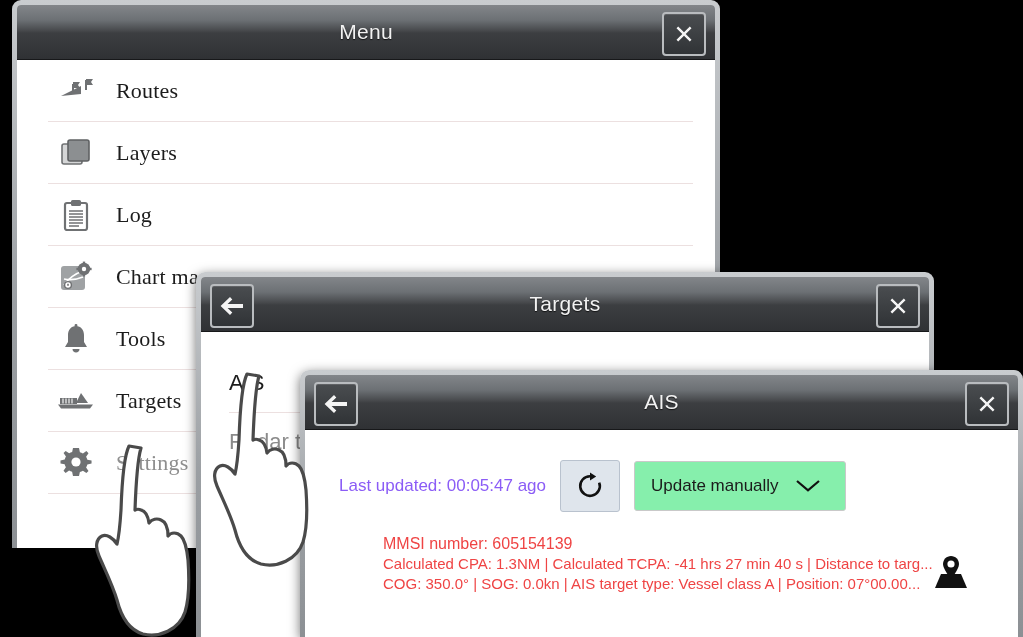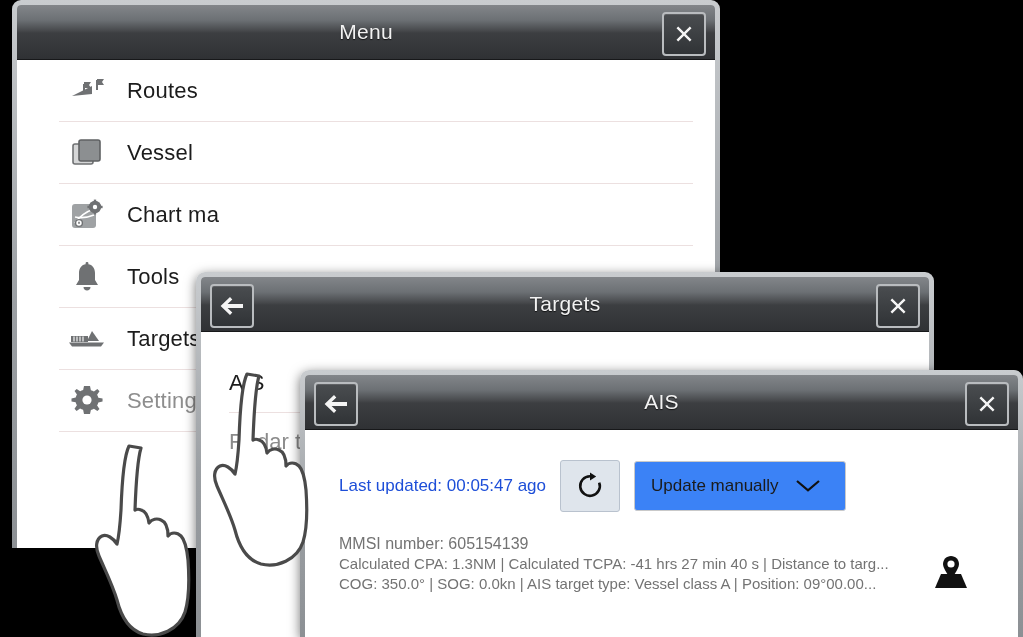--- a/index.html
+++ b/index.html
@@ -35,21 +35,21 @@
     display:flex;align-items:center;justify-content:center;
     box-shadow:inset 0 1px 0 rgba(255,255,255,.12);
   }
   .tb-btn.close{right:9px;}
   .tb-btn.back{left:9px;}
   .tb-btn svg{display:block;}
 
   .body{position:absolute;left:0;right:0;top:55px;bottom:0;background:#fff;}
 
   
-  .mlist{padding:0 0 0 16px;}
+  .mlist{padding:0 0 0 5px;font-family:Liberation Serif, serif;}
   .mrow{
     position:relative;height:61px;display:flex;align-items:center;
     border-bottom:1px solid #ece0e0;margin:0 22px 0 26px;
   }
   .mrow:last-child{border-bottom:1px solid #ece0e0;}
   .mrow .micon{width:56px;display:flex;align-items:center;justify-content:center;color:#6f7173;}
   .mrow .mlabel{font-size:22px;color:#1c1c1c;padding-left:12px;letter-spacing:.2px;}
   .mrow.dim .mlabel{color:#8e8e8e;}
 
   
@@ -57,33 +57,33 @@
   .trow{
     position:relative;height:58px;display:flex;align-items:center;
     border-bottom:1px solid #ece0e0;margin:0 22px 0 28px;
   }
   .trow .tlabel{font-size:22px;color:#1c1c1c;}
   .trow.dim .tlabel{color:#8b8b8b;}
 
   
   .ais-body{padding:30px 0 0 34px;position:relative;height:100%;box-sizing:border-box;}
   .ais-toprow{display:flex;align-items:center;gap:14px;}
-  .lastupd{font-size:17px;color:#1d4ed8;white-space:nowrap;}
+  .lastupd{font-size:17px;color:#8b5cf6;white-space:nowrap;}
   .refresh-btn{
     width:58px;height:50px;border:1px solid #b9c2ce;border-radius:3px;
     background:#dfe5ec;display:flex;align-items:center;justify-content:center;
   }
   .dropdown{
-    width:212px;height:50px;border:1px solid #c9c9c9;border-radius:3px;background:#3b82f6;
+    width:212px;height:50px;border:1px solid #c9c9c9;border-radius:3px;background:#86efac;
     display:flex;align-items:center;justify-content:space-between;padding:0 24px 0 16px;
     box-sizing:border-box;
   }
   .dropdown .dval{font-size:17px;color:#1b1b1b;}
   .ais-details{margin-top:22px;line-height:20px;}
-  .ais-details div{font-size:15px;color:#737373;white-space:nowrap;}
+  .ais-details div{font-size:15px;color:#ef4444;white-space:nowrap;margin-left:44px;}
   .ais-details .l1{font-size:16px;}
   .pin-icon{position:absolute;right:44px;top:122px;color:#111;}
 
   
   .hand{position:absolute;pointer-events:none;}
 </style>
 </head>
 <body>
 
 <div class="dialog" id="menu-dialog" style="left:12px;top:0px;width:708px;height:548px;">
@@ -113,24 +113,41 @@
           <div class="mlabel">Routes</div>
         </div>
 
         <div class="mrow">
           <div class="micon">
             <svg width="30" height="28" viewBox="0 0 30 28">
               <rect x="1" y="5" width="20" height="20" rx="2" fill="#d5d6d7" stroke="#6f7173" stroke-width="1.6"></rect>
               <rect x="7" y="1" width="21" height="21" rx="2" fill="#8c8f91" stroke="#5f6163" stroke-width="1.6"></rect>
             </svg>
           </div>
-          <div class="mlabel">Vessel</div>
-        </div>
-
-
+          <div class="mlabel">Layers</div>
+        </div>
+
+
+        <div class="mrow">
+          <div class="micon">
+            <svg width="26" height="32" viewBox="0 0 26 32">
+              <rect x="2" y="4" width="22" height="27" rx="2" fill="#fff" stroke="#6f7173" stroke-width="2.2"></rect>
+              <rect x="8" y="1" width="10" height="6" rx="1.6" fill="#6f7173"></rect>
+              <g stroke="#6f7173" stroke-width="1.5">
+                <line x1="6" y1="12" x2="20" y2="12"></line>
+                  <line x1="6" y1="15" x2="20" y2="15"></line>
+                <line x1="6" y1="18" x2="20" y2="18"></line>
+                  <line x1="6" y1="21" x2="20" y2="21"></line>
+                <line x1="6" y1="24" x2="20" y2="24"></line>
+                  <line x1="6" y1="27" x2="16" y2="27"></line>
+              </g>
+            </svg>
+          </div>
+          <div class="mlabel">Log</div>
+        </div>
 
         <div class="mrow">
           <div class="micon">
             <svg width="32" height="32" viewBox="0 0 32 32">
               <rect x="1" y="5" width="24" height="24" rx="3" fill="#9fa2a4"></rect>
               <path d="M4 24 Q11 14 23 10" stroke="#fff" stroke-width="1.6" fill="none"></path>
               <path d="M4 18 Q13 20 23 16" stroke="#fff" stroke-width="1.6" fill="none"></path>
               <circle cx="8" cy="24" r="3.4" fill="#fff" stroke="#6f7173" stroke-width="1.4"></circle>
               <path d="M8 22.2 l1.1 2.4 h-2.2 z" fill="#4b4d4f"></path>
               <circle cx="24" cy="8" r="6.2" fill="#6f7173"></circle>
@@ -248,21 +265,21 @@
             <span class="dval">Update manually</span>
             <svg width="26" height="16" viewBox="0 0 26 16">
               <path d="M2 3 L13 12.4 L24 3" stroke="#111" stroke-width="2.2" fill="none"></path>
             </svg>
           </div>
         </div>
 
         <div class="ais-details">
           <div class="l1">MMSI number: 605154139</div>
           <div>Calculated CPA: 1.3NM | Calculated TCPA: -41 hrs 27 min 40 s | Distance to targ...</div>
-          <div>COG: 350.0° | SOG: 0.0kn | AIS target type: Vessel class A | Position: 09°00.00...</div>
+          <div>COG: 350.0° | SOG: 0.0kn | AIS target type: Vessel class A | Position: 07°00.00...</div>
         </div>
 
         <div class="pin-icon">
           <svg width="46" height="40" viewBox="0 0 46 40">
             <path d="M13 22 L33 22 L39 36 L7 36 Z" fill="#111"></path>
             <path d="M23 4 C18.6 4 15 7.6 15 12 C15 17.4 23 27 23 27 C23 27 31 17.4 31 12 C31 7.6 27.4 4 23 4 Z" fill="#111"></path>
             <circle cx="23" cy="12" r="3.6" fill="#fff"></circle>
           </svg>
         </div>
       </div>

